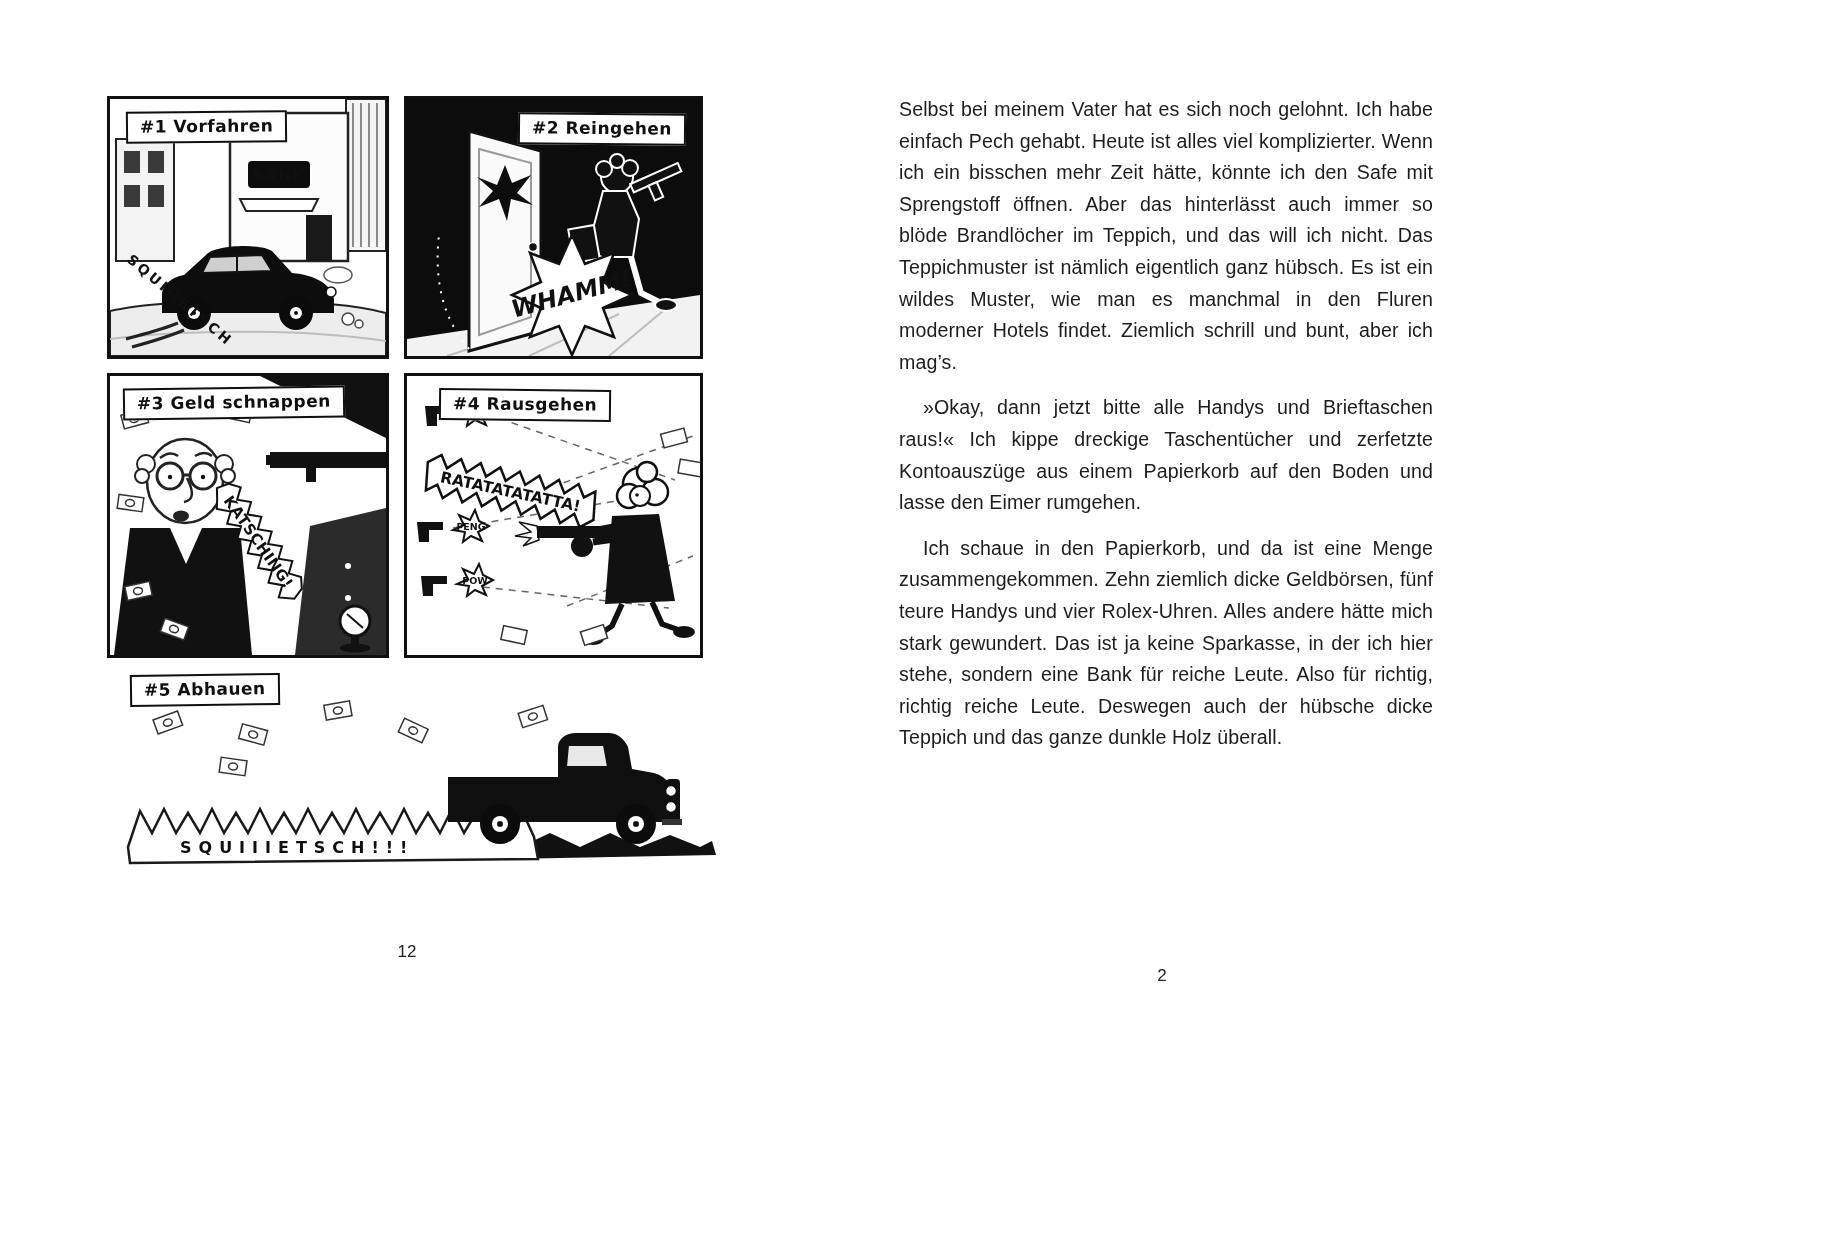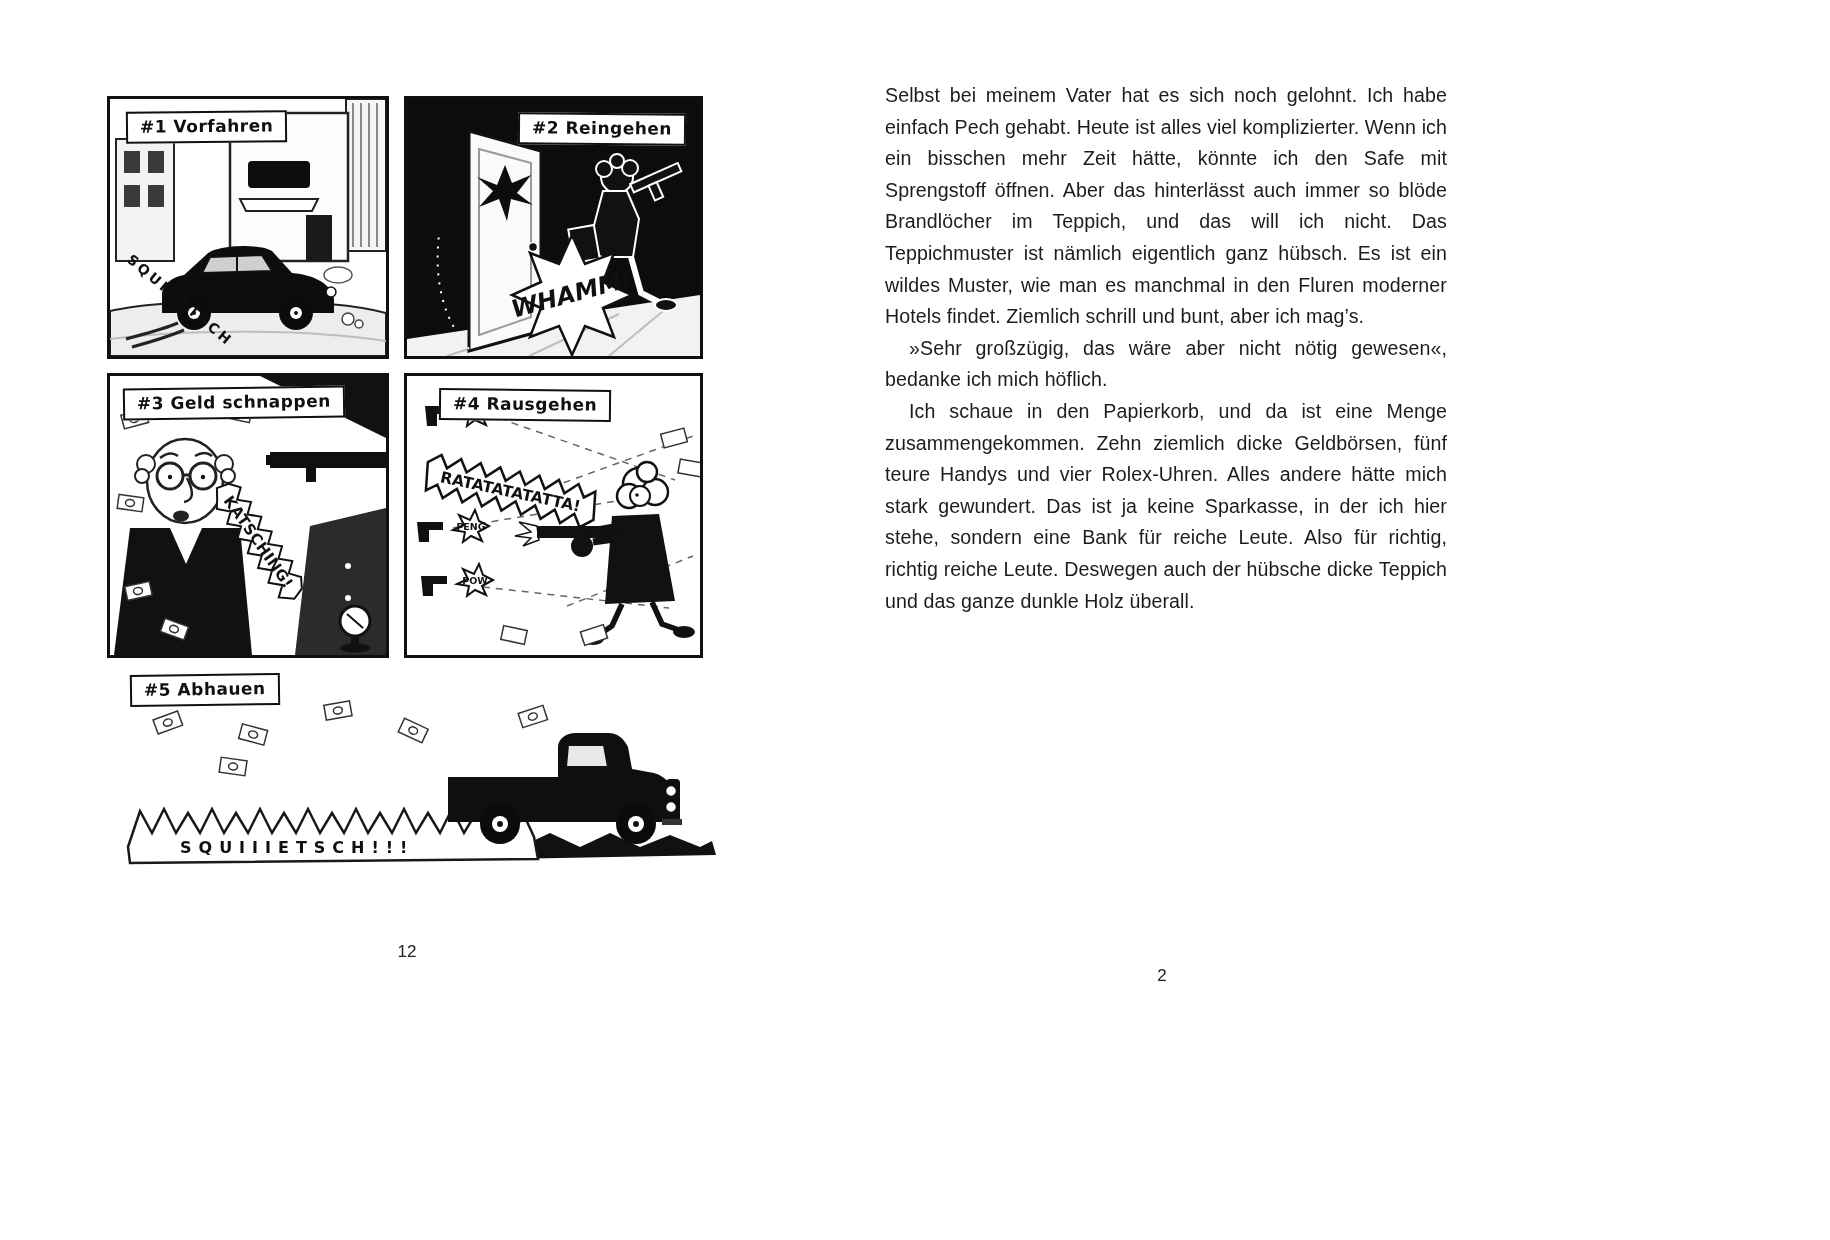--- a/index.html
+++ b/index.html
@@ -10,21 +10,21 @@
   .panel{position:absolute;border:3px solid #101010;background:#fff;overflow:hidden}
   .panel svg{display:block;width:100%;height:100%}
   .caption{position:absolute;background:#fff;border:2.5px solid #101010;padding:3px 12px 5px;
            font-weight:700;font-size:17px;letter-spacing:.5px;white-space:nowrap;
            font-family:"DejaVu Sans",sans-serif;color:#101010}
   .art{position:absolute}
   .art svg{display:block;width:100%;height:100%}
   .pageno{position:absolute;width:44px;text-align:center;font-size:17px;color:#222}
   .textcol{position:absolute;left:885px;top:80px;width:562px;font-size:19.6px;line-height:31.6px;
            text-align:justify;letter-spacing:.1px;color:#1c1c1c;hyphens:auto;-webkit-hyphens:auto}
-  .textcol p{margin:0}
+  .textcol p{margin:14px}
   .textcol p.ind{text-indent:24px}
   .sfx{font-family:"DejaVu Sans",sans-serif;font-weight:700;fill:#101010}
 </style>
 </head>
 <body>
 
 <div class="spread">
 
   <div class="layer">
 
@@ -334,19 +334,19 @@
         </g>
       </svg>
     </div>
 
     <div class="pageno" style="left:385px;top:942px">12</div>
   </div>
 
   <div class="layer">
     <div class="textcol" lang="de">
       <p>Selbst bei meinem Vater hat es sich noch gelohnt. Ich habe einfach Pech gehabt. Heute ist alles viel komplizierter. Wenn ich ein bisschen mehr Zeit hätte, könnte ich den Safe mit Sprengstoff öffnen. Aber das hinterlässt auch immer so blöde Brandlöcher im Teppich, und das will ich nicht. Das Teppichmuster ist nämlich eigentlich ganz hübsch. Es ist ein wildes Muster, wie man es manchmal in den Fluren moderner Hotels findet. Ziemlich schrill und bunt, aber ich mag’s.</p>
-      <p class="ind">»Sehr großzügig, das wäre aber nicht nötig gewesen«, bedanke ich mich höflich.</p>
+      <p class="ind">»Okay, dann jetzt bitte alle Handys und Brieftaschen raus!« Ich kippe dreckige Taschentücher und zerfetzte Kontoauszüge aus einem Papierkorb auf den Boden und lasse den Eimer rumgehen.</p>
       <p class="ind">Ich schaue in den Papierkorb, und da ist eine Menge zusammengekommen. Zehn ziemlich dicke Geldbörsen, fünf teure Handys und vier Rolex-Uhren. Alles andere hätte mich stark gewundert. Das ist ja keine Sparkasse, in der ich hier stehe, sondern eine Bank für reiche Leute. Also für richtig, richtig reiche Leute. Deswegen auch der hübsche dicke Teppich und das ganze dunkle Holz überall.</p>
     </div>
     <div class="pageno" style="left:1140px;top:966px">2</div>
   </div>
 
 </div>
 
 </body></html>

